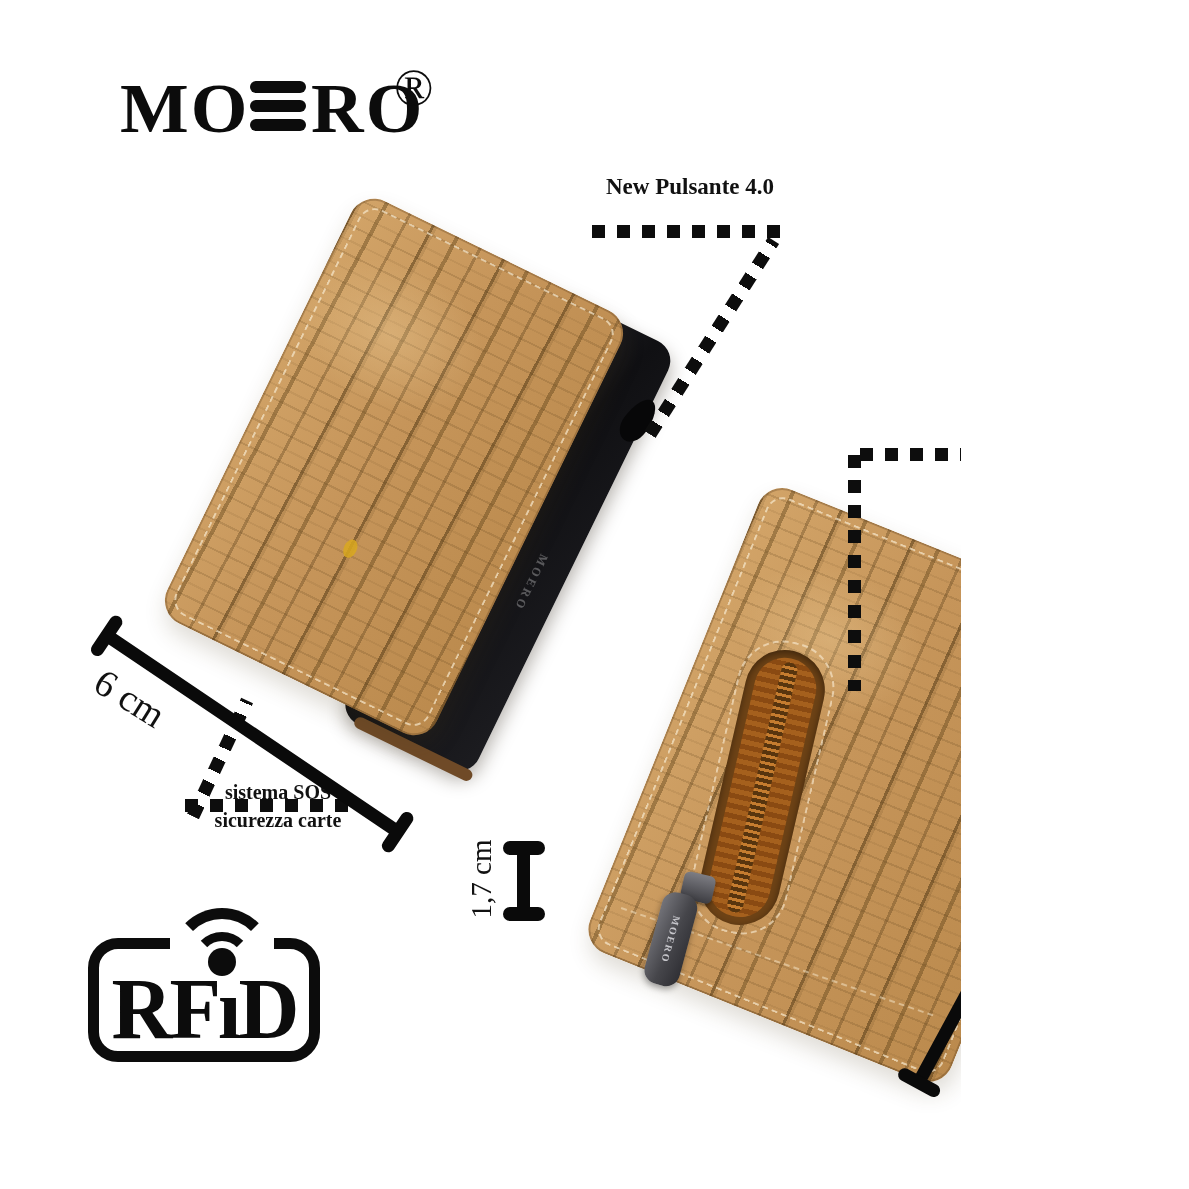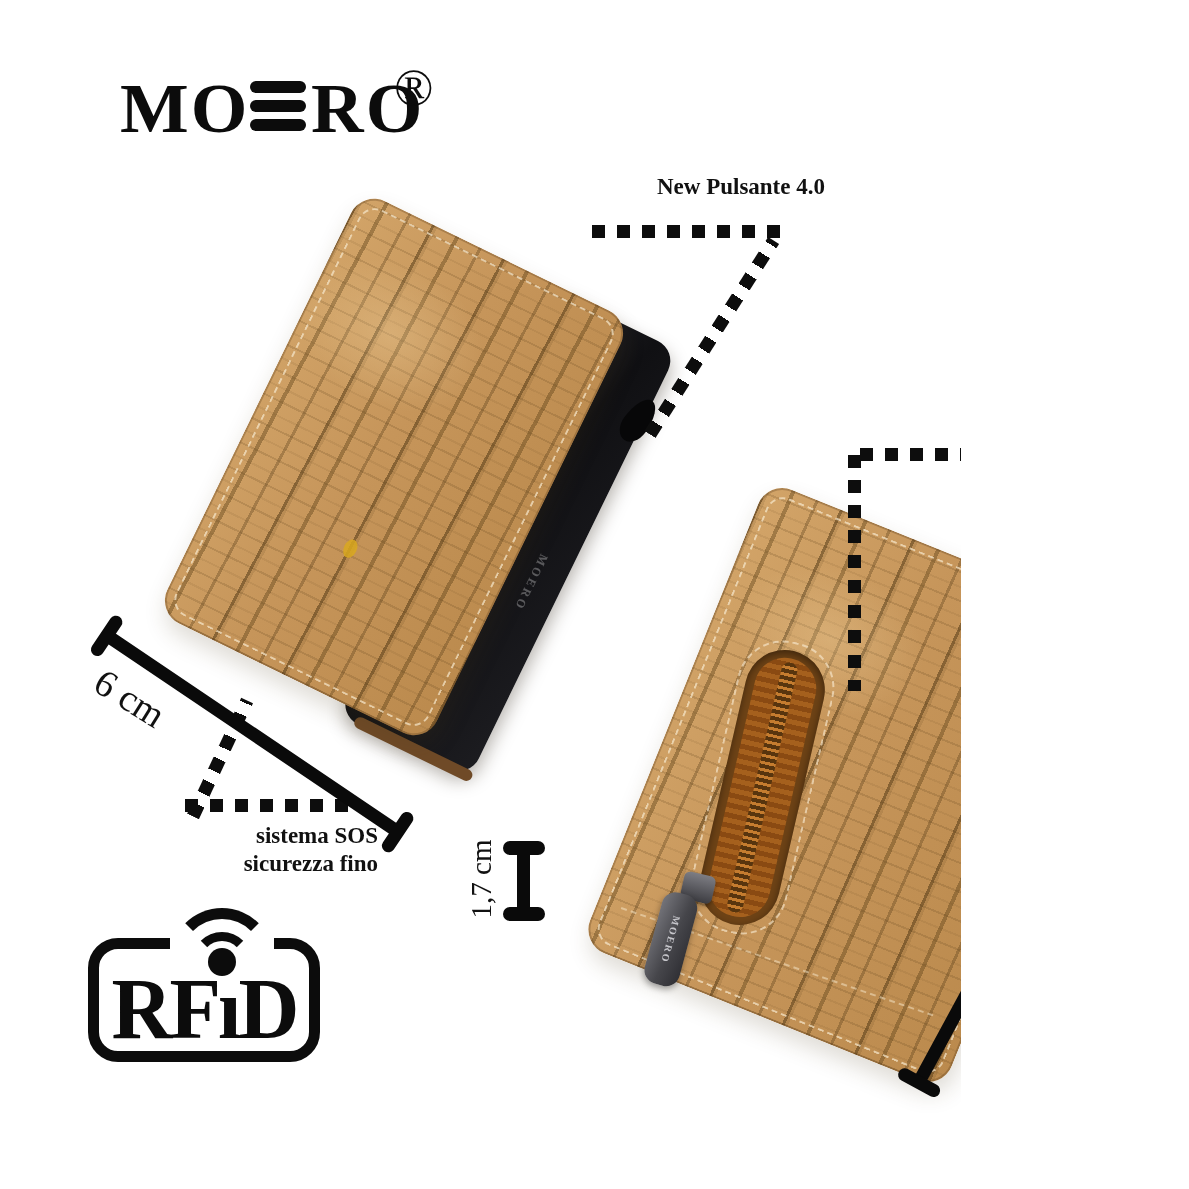--- a/index.html
+++ b/index.html
@@ -8,25 +8,25 @@
   .abs{position:absolute;}
 
   
   .logo{left:120px;top:74px;display:flex;align-items:flex-end;line-height:1;}
   .logo-txt{font-size:70px;font-weight:800;letter-spacing:2px;color:#0c0c0c;transform:scaleX(1.04);transform-origin:left bottom;}
   .logo-bars{height:50px;width:56px;margin:0 5px 13px 5px;display:flex;flex-direction:column;justify-content:space-between;}
   .logo-bars span{display:block;height:12px;width:56px;background:#0c0c0c;border-radius:6px;}
   .reg-mark{left:394px;top:58px;font-size:52px;font-weight:400;color:#0c0c0c;}
 
   
-  .callout{text-align:right;font-weight:700;color:#111;}
+  .callout{text-align:center;font-weight:700;color:#111;}
   .callout div{white-space:nowrap;}
   .co-pulsante{left:555px;top:172px;width:270px;font-size:23px;line-height:29px;}
   .co-porta{left:824px;top:347px;width:250px;font-size:27px;line-height:34px;}
-  .co-sos{left:178px;top:822px;width:200px;font-size:23px;line-height:28px;}
+  .co-sos{left:178px;top:778px;width:200px;font-size:20px;line-height:28px;}
 
   
   .dots-h{height:13px;background:repeating-linear-gradient(90deg,#0d0d0d 0 13px,transparent 13px 25px);}
   .dots-v{width:13px;background:repeating-linear-gradient(180deg,#0d0d0d 0 13px,transparent 13px 25px);}
   .from-left{transform-origin:0 50%;}
   .dots-pulsante-h{left:592px;top:225px;width:196px;}
   .dots-pulsante-diag{left:650px;top:428px;width:230px;transform:rotate(-57.5deg);}
   .dots-sos-diag{left:193px;top:810px;width:128px;transform:rotate(-65deg);}
   .dots-sos-h{left:185px;top:799px;width:176px;}
   .dots-porta-h{left:860px;top:448px;width:194px;}
@@ -156,21 +156,21 @@
     </div>
   </div>
 
   <div class="abs callout co-porta">
   </div>
   <div class="abs dots-h dots-porta-h"></div>
   <div class="abs dots-v dots-porta-v"></div>
 
   <div class="abs callout co-sos">
     <div>sistema SOS</div>
-    <div>sicurezza fino</div>
+    <div>sicurezza carte</div>
   </div>
   <div class="abs dots-h from-left dots-sos-diag"></div>
   <div class="abs dots-h dots-sos-h"></div>
 
   <div class="abs dim dim-6"></div>
   <div class="abs dim-label lab-6">6 cm</div>
 
   <div class="abs ibeam-cap cap-top"></div>
   <div class="abs ibeam-stem"></div>
   <div class="abs ibeam-cap cap-bot"></div>

